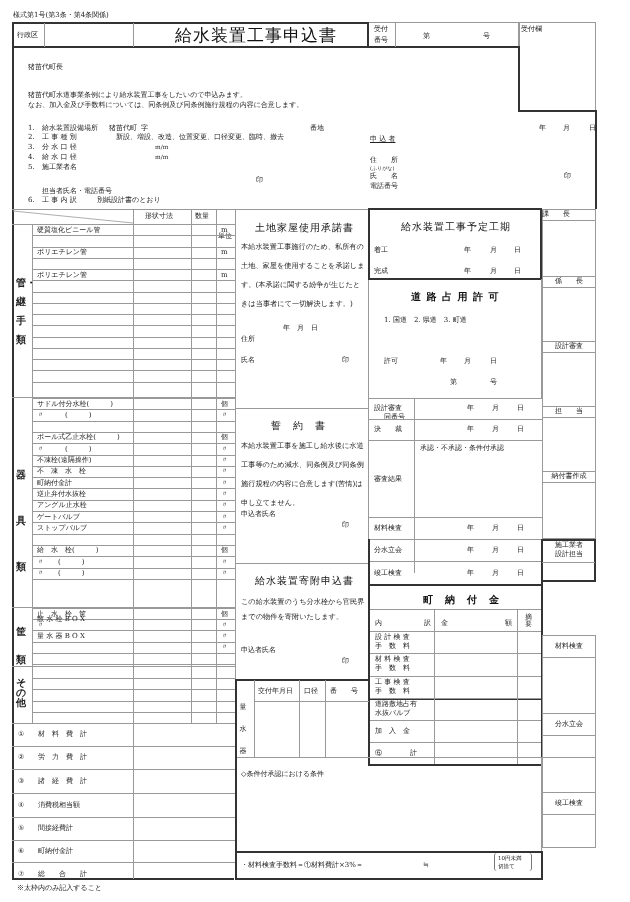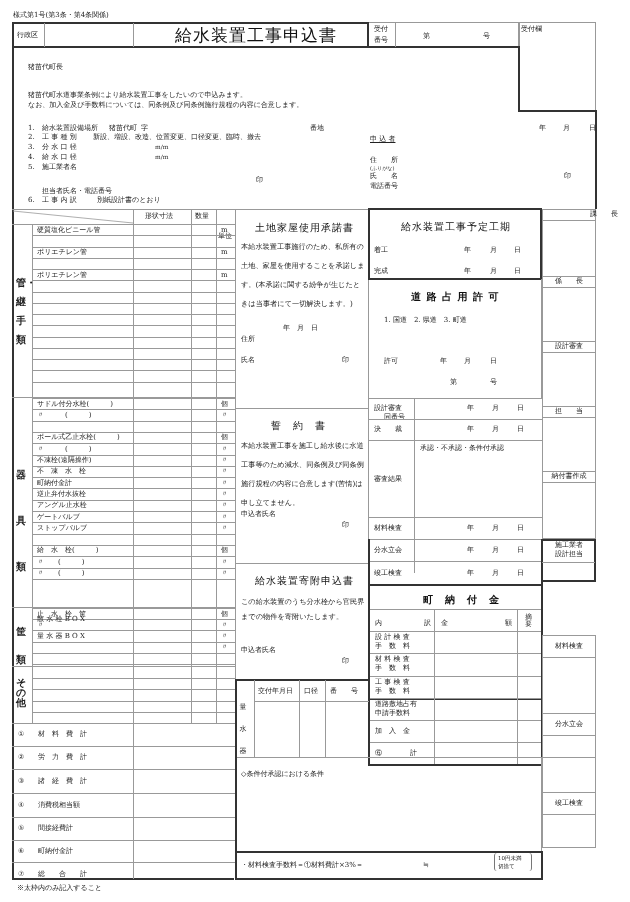--- a/index.html
+++ b/index.html
@@ -57,21 +57,21 @@
 
 <div class="t" style="left:28px;top:125px;">1.</div>
 <div class="t" style="left:42px;top:125px;">給水装置設備場所</div>
 <div class="t" style="left:109px;top:125px;">猪苗代町</div>
 <div class="t" style="left:141px;top:125px;">字</div>
 <div class="t" style="left:310px;top:125px;">番地</div>
 <div class="abs" style="left:150px;top:122px;width:155px;height:10px;"></div>
 
 <div class="t" style="left:28px;top:134px;">2.</div>
 <div class="t" style="left:42px;top:134px;">工 事 種 別</div>
-<div class="t" style="left:93px;top:134px;">新設、増設、改造、位置変更、口径変更、臨時、撤去</div>
+<div class="t" style="left:116px;top:134px;">新設、増設、改造、位置変更、口径変更、臨時、撤去</div>
 
 <div class="t" style="left:28px;top:144px;">3.</div>
 <div class="t" style="left:42px;top:144px;">分 水 口 径</div>
 <div class="t" style="left:155px;top:144px;font-size:6px;">m/m</div>
 <div class="abs" style="left:100px;top:142px;width:52px;height:9px;"></div>
 
 <div class="t" style="left:28px;top:154px;">4.</div>
 <div class="t" style="left:42px;top:154px;">給 水 口 径</div>
 <div class="t" style="left:155px;top:154px;font-size:6px;">m/m</div>
 <div class="abs" style="left:100px;top:152px;width:52px;height:9px;"></div>
@@ -446,21 +446,21 @@
     <div class="hl" style="left:369px;top:676px;width:172px;"></div>
     <div class="abs" style="left:369px;top:676px;width:172px;height:22px;"></div>
     <div class="t" style="left:375px;top:679px;">工 事 検 査</div>
     <div class="t" style="left:375px;top:688px;">手　数　料</div>
     <div class="abs" style="left:436px;top:677px;width:80px;height:20px;"></div>
     <div class="abs" style="left:519px;top:677px;width:21px;height:20px;"></div>
     <div></div>
     <div class="hl" style="left:369px;top:698px;width:172px;"></div>
     <div class="abs" style="left:369px;top:698px;width:172px;height:22px;"></div>
     <div class="t" style="left:375px;top:701px;">道路敷地占有</div>
-    <div class="t" style="left:375px;top:710px;">申請手数料</div>
+    <div class="t" style="left:375px;top:710px;">水抜バルブ</div>
     <div class="abs" style="left:436px;top:699px;width:80px;height:20px;"></div>
     <div class="abs" style="left:519px;top:699px;width:21px;height:20px;"></div>
     <div></div>
     <div class="hl" style="left:369px;top:720px;width:172px;"></div>
     <div class="abs" style="left:369px;top:720px;width:172px;height:22px;"></div>
     <div class="t" style="left:375px;top:728px;">加　入　金</div>
     <div class="abs" style="left:436px;top:721px;width:80px;height:20px;"></div>
     <div class="abs" style="left:519px;top:721px;width:21px;height:20px;"></div>
     <div></div>
     <div class="hl" style="left:369px;top:742px;width:172px;"></div>
@@ -499,21 +499,21 @@
 <div class="boxb" style="left:235px;top:851px;width:308px;height:29px;"></div>
 <div class="t" style="left:241px;top:862px;">・材料検査手数料＝①材料費計×3%＝</div>
 <div class="abs" style="left:360px;top:857px;width:60px;height:14px;"></div>
 <div class="t" style="left:423px;top:862px;">≒</div>
 <div class="abs" style="left:432px;top:857px;width:50px;height:14px;"></div>
 <div class="t" style="left:494px;top:853px;font-size:5.5px;border-left:1px solid #777;border-right:1px solid #777;border-radius:3px;padding:1px 3px;line-height:8px;white-space:normal;width:30px;"><span>10円未満</span><br><span>切捨て</span></div>
 
 <div class="box" style="left:542px;top:209px;width:54px;height:330px;"></div>
 <div id="stamp-col">
     <div class="hl" style="left:542px;top:220px;width:54px;"></div>
-    <div class="t" style="left:542px;top:211px;width:76px;text-align:right;">課　　長</div>
+    <div class="t" style="left:542px;top:211px;width:76px;text-align:left;">課　　長</div>
     <div class="abs" style="left:543px;top:221px;width:52px;height:52px;"></div>
     <div class="hl" style="left:542px;top:287px;width:54px;"></div>
     <div class="hl" style="left:542px;top:276px;width:54px;"></div>
     <div class="t" style="left:542px;top:278px;width:54px;text-align:center;">係　　長</div>
     <div class="abs" style="left:543px;top:288px;width:52px;height:52px;"></div>
     <div class="hl" style="left:542px;top:352px;width:54px;"></div>
     <div class="hl" style="left:542px;top:341px;width:54px;"></div>
     <div class="t" style="left:542px;top:343px;width:54px;text-align:center;">設計審査</div>
     <div class="abs" style="left:543px;top:353px;width:52px;height:52px;"></div>
     <div class="hl" style="left:542px;top:417px;width:54px;"></div>

